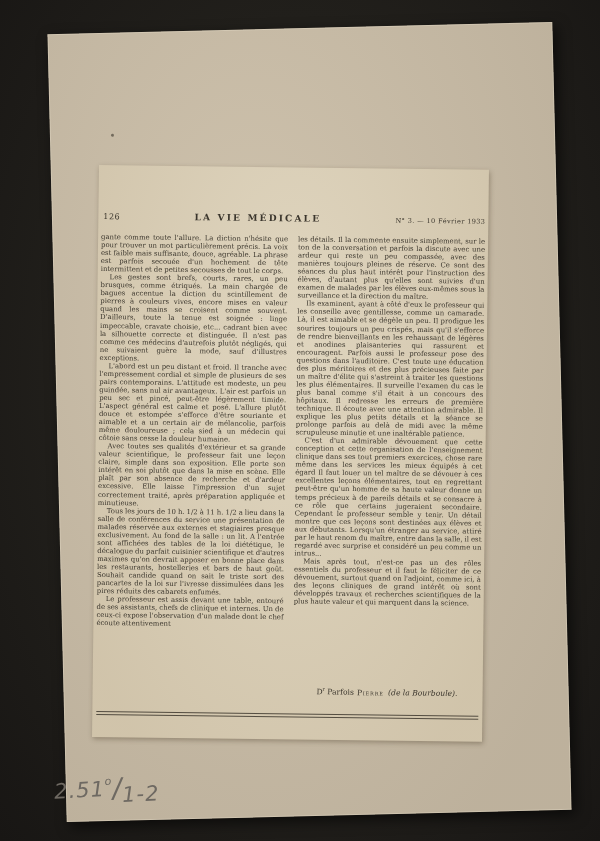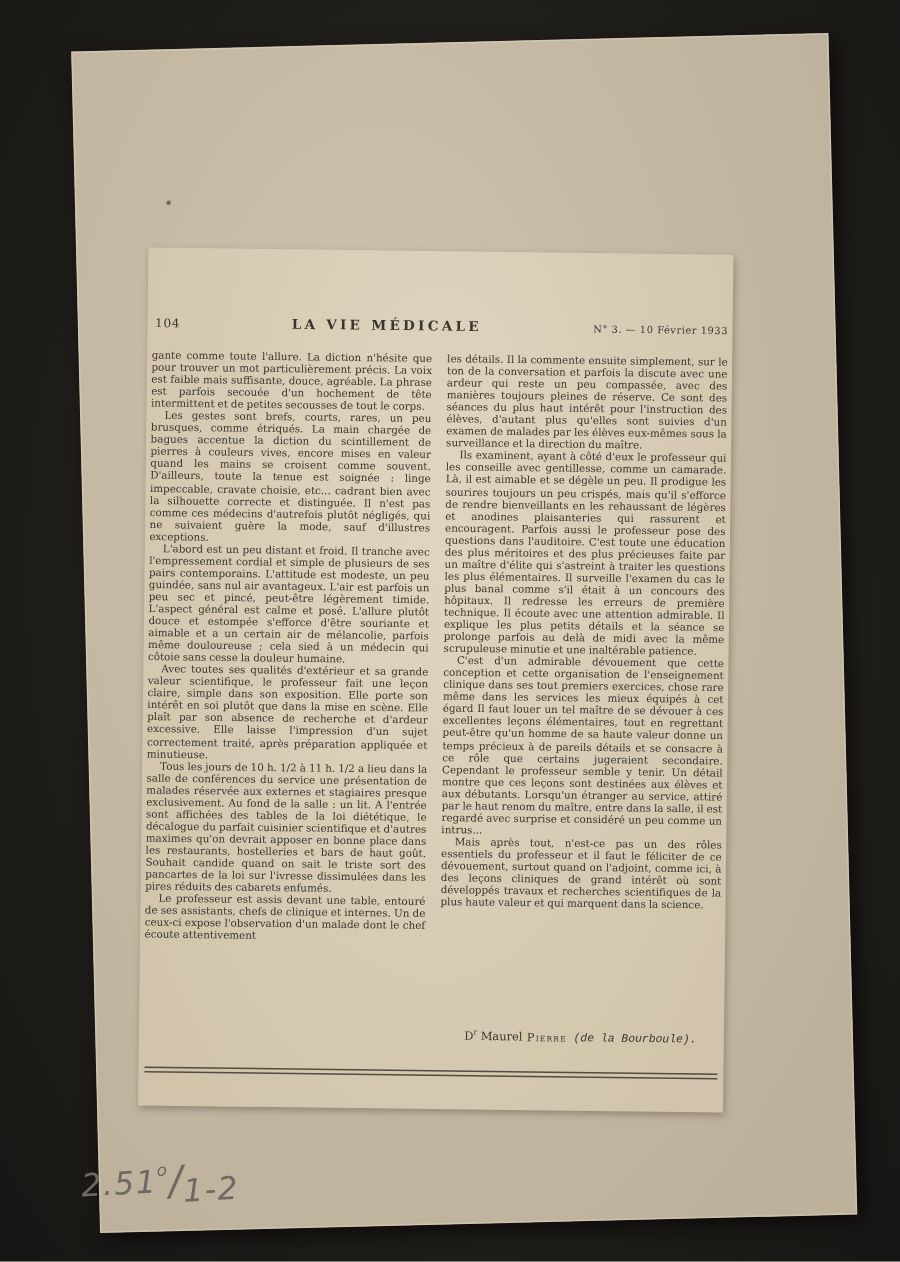--- a/index.html
+++ b/index.html
@@ -44,21 +44,21 @@
     hyphens: auto; -webkit-hyphens: auto;
     word-spacing: -0.2px;
   }
   .col p.noindent { text-indent: 0; }
   .signature {
     position: absolute; left: 52%; right: 4px; top: 518px;
     text-align: center; font-size: 7.6px; white-space: nowrap;
   }
   .sig-sup { font-size: 5px; vertical-align: super; }
   .sig-name { font-variant: small-caps; letter-spacing: 0.8px; margin: 0 2px 0 3px; }
-  .sig-origin { font-style: italic; font-family: Liberation Mono, monospace; }
+  .sig-origin { font-style: italic; }
   .footrule {
     position: absolute; left: 4px; right: 4px; top: 546px; height: 2px;
     border-top: 1.4px solid #534c40; border-bottom: 1px solid #534c40;
   }
   .annotation {
     position: absolute; left: 54px; top: 770px; width: 140px;
     font-family: "DejaVu Sans", sans-serif; font-style: italic;
     color: #6e6962; font-size: 21px; letter-spacing: 1px;
     transform: rotate(-3deg); white-space: nowrap;
   }
@@ -71,21 +71,21 @@
 
 <div class="photo">
 
   <div class="sheet">
     <div class="speck"></div>
   </div>
 
   <div class="clipping">
 
     <div class="header">
-      <span class="pagenum">104</span>
+      <span class="pagenum">126</span>
       <span class="jtitle">LA VIE MÉDICALE</span>
       <span class="issue">N° 3. — 10 Février 1933</span>
     </div>
 
     <div class="cols">
       <div class="col">
         <p class="noindent">gante comme toute l'allure. La diction n'hésite que pour trouver un mot particulièrement précis. La voix est faible mais suffisante, douce, agréable. La phrase est parfois secouée d'un hochement de tête intermittent et de petites secousses de tout le corps.</p>
         <p>Les gestes sont brefs, courts, rares, un peu brusques, comme étriqués. La main chargée de bagues accentue la diction du scintillement de pierres à couleurs vives, encore mises en valeur quand les mains se croisent comme souvent. D'ailleurs, toute la tenue est soignée : linge impeccable, cravate choisie, etc... cadrant bien avec la silhouette correcte et distinguée. Il n'est pas comme ces médecins d'autrefois plutôt négligés, qui ne suivaient guère la mode, sauf d'illustres exceptions.</p>
         <p>L'abord est un peu distant et froid. Il tranche avec l'empressement cordial et simple de plusieurs de ses pairs contemporains. L'attitude est modeste, un peu guindée, sans nul air avantageux. L'air est parfois un peu sec et pincé, peut-être légèrement timide. L'aspect général est calme et posé. L'allure plutôt douce et estompée s'efforce d'être souriante et aimable et a un certain air de mélancolie, parfois même douloureuse ; cela sied à un médecin qui côtoie sans cesse la douleur humaine.</p>
         <p>Avec toutes ses qualités d'extérieur et sa grande valeur scientifique, le professeur fait une leçon claire, simple dans son exposition. Elle porte son intérêt en soi plutôt que dans la mise en scène. Elle plaît par son absence de recherche et d'ardeur excessive. Elle laisse l'impression d'un sujet correctement traité, après préparation appliquée et minutieuse.</p>
@@ -95,21 +95,21 @@
       <div class="col">
         <p class="noindent">les détails. Il la commente ensuite simplement, sur le ton de la conversation et parfois la discute avec une ardeur qui reste un peu compassée, avec des manières toujours pleines de réserve. Ce sont des séances du plus haut intérêt pour l'instruction des élèves, d'autant plus qu'elles sont suivies d'un examen de malades par les élèves eux-mêmes sous la surveillance et la direction du maître.</p>
         <p>Ils examinent, ayant à côté d'eux le professeur qui les conseille avec gentillesse, comme un camarade. Là, il est aimable et se dégèle un peu. Il prodigue les sourires toujours un peu crispés, mais qu'il s'efforce de rendre bienveillants en les rehaussant de légères et anodines plaisanteries qui rassurent et encouragent. Parfois aussi le professeur pose des questions dans l'auditoire. C'est toute une éducation des plus méritoires et des plus précieuses faite par un maître d'élite qui s'astreint à traiter les questions les plus élémentaires. Il surveille l'examen du cas le plus banal comme s'il était à un concours des hôpitaux. Il redresse les erreurs de première technique. Il écoute avec une attention admirable. Il explique les plus petits détails et la séance se prolonge parfois au delà de midi avec la même scrupuleuse minutie et une inaltérable patience.</p>
         <p>C'est d'un admirable dévouement que cette conception et cette organisation de l'enseignement clinique dans ses tout premiers exercices, chose rare même dans les services les mieux équipés à cet égard Il faut louer un tel maître de se dévouer à ces excellentes leçons élémentaires, tout en regrettant peut-être qu'un homme de sa haute valeur donne un temps précieux à de pareils détails et se consacre à ce rôle que certains jugeraient secondaire. Cependant le professeur semble y tenir. Un détail montre que ces leçons sont destinées aux élèves et aux débutants. Lorsqu'un étranger au service, attiré par le haut renom du maître, entre dans la salle, il est regardé avec surprise et considéré un peu comme un intrus...</p>
         <p>Mais après tout, n'est-ce pas un des rôles essentiels du professeur et il faut le féliciter de ce dévouement, surtout quand on l'adjoint, comme ici, à des leçons cliniques de grand intérêt où sont développés travaux et recherches scientifiques de la plus haute valeur et qui marquent dans la science.</p>
       </div>
     </div>
 
     <div class="signature">
       <span>D</span><span class="sig-sup">r</span>
-      <span>Maurel</span><span class="sig-name">Pierre</span>
+      <span>Parfois</span><span class="sig-name">Pierre</span>
       <span class="sig-origin">(de la Bourboule).</span>
     </div>
 
     <div class="footrule"></div>
   </div>
 
   <div class="annotation">
     <span>2.51</span><span class="anno-sup">o</span><span class="anno-slash">/</span><span class="anno-suffix">1-2</span>
   </div>
 

